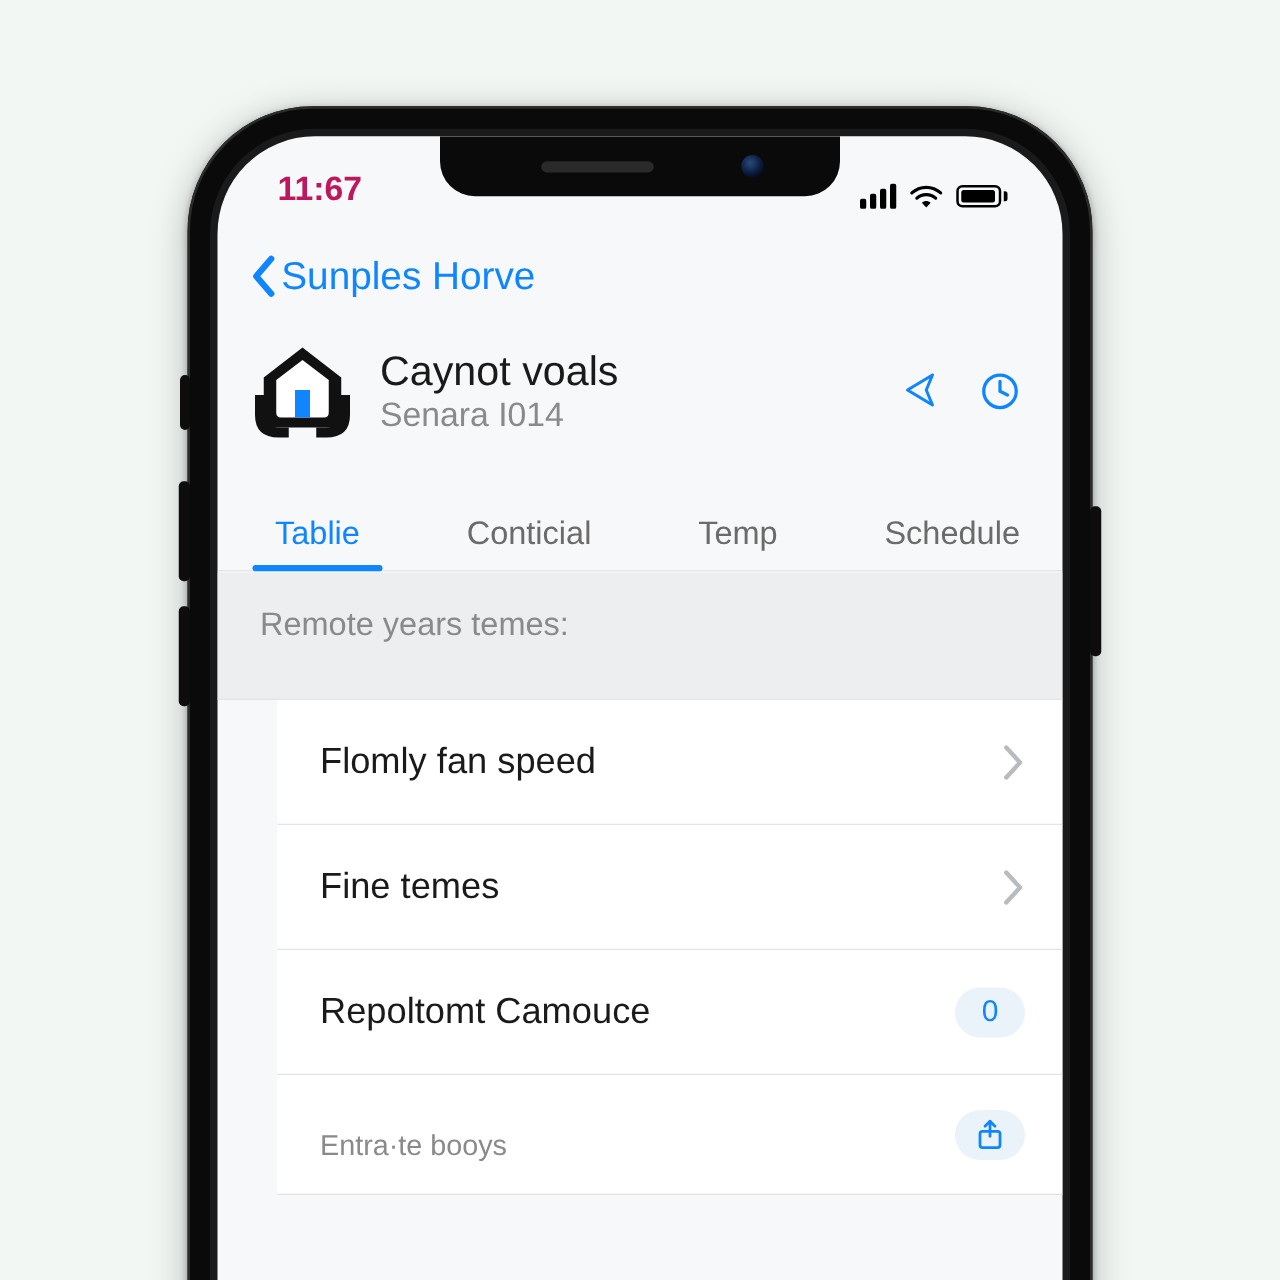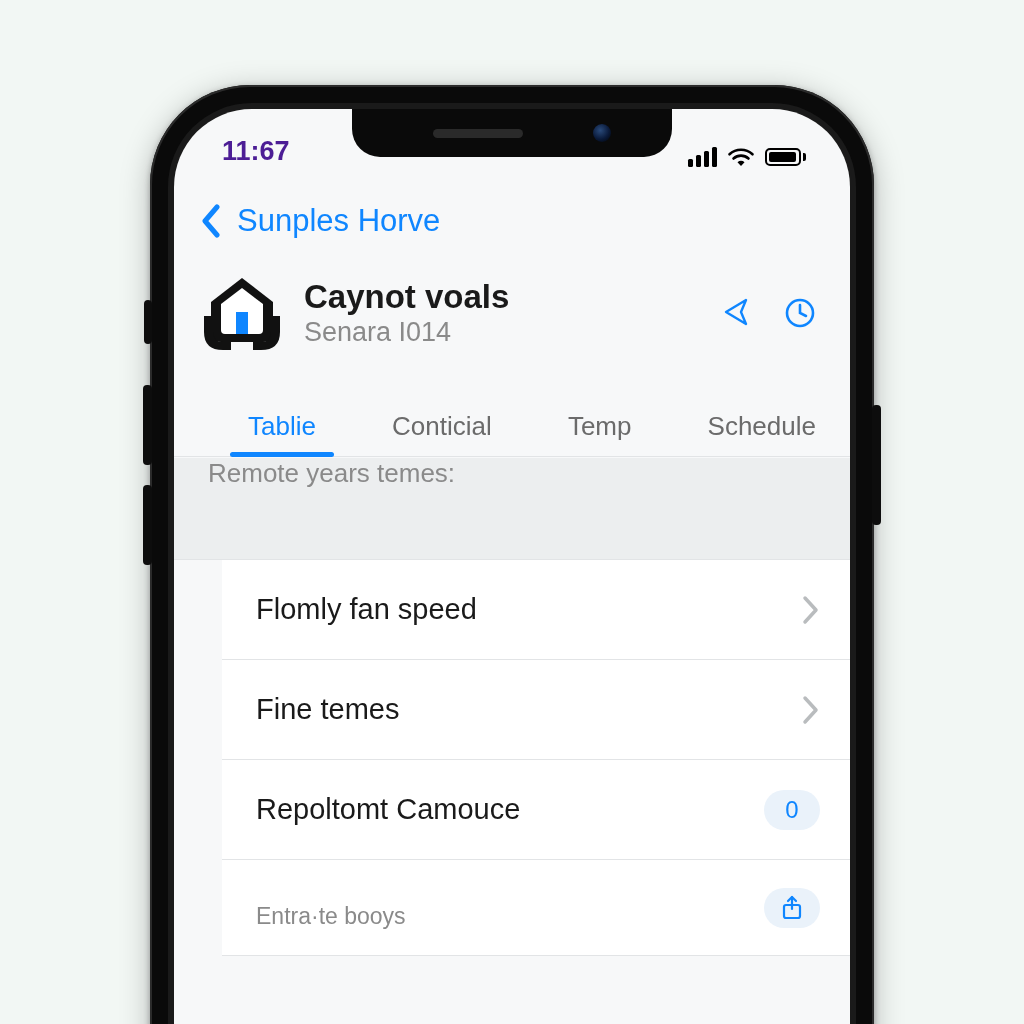--- a/index.html
+++ b/index.html
@@ -58,83 +58,83 @@
     display:flex;align-items:center;justify-content:center;gap:70px;
   }
   .notch .speaker{width:90px;height:9px;background:#2a2a2a;border-radius:5px;margin-left:30px;}
   .notch .camera{width:18px;height:18px;border-radius:50%;background:radial-gradient(circle at 40% 35%,#2a4a7a 0%,#0a1a3a 55%,#000 100%);margin-right:10px;}
 
   
   .statusbar{
     position:absolute;top:0;left:0;right:0;height:66px;
     display:flex;align-items:flex-end;justify-content:space-between;
     padding:0 40px 8px 48px;
-    font-weight:600;font-size:27px;color:#4c1d95;
+    font-weight:600;font-size:27px;color:#be185d;
   }
   .status-right{display:flex;align-items:center;gap:10px;padding-right:4px;}
   .cell-bars{display:flex;align-items:flex-end;gap:3px;}
   .cell-bars span{display:block;width:5px;background:#000;border-radius:1.5px;}
   .cell-bars span:nth-child(1){height:8px;}
   .cell-bars span:nth-child(2){height:12px;}
   .cell-bars span:nth-child(3){height:16px;}
   .cell-bars span:nth-child(4){height:20px;}
   .wifi-icon svg{display:block;}
   .battery{display:flex;align-items:center;}
   .battery .body{width:36px;height:18px;border:2px solid #000;border-radius:5px;position:relative;}
   .battery .body::after{content:"";position:absolute;left:2px;top:2px;bottom:2px;right:3px;background:#000;border-radius:2px;}
   .battery .tip{width:3px;height:8px;background:#000;border-radius:0 2px 2px 0;margin-left:2px;}
 
   
   .navback{
     position:absolute;top:94px;left:26px;
-    display:flex;align-items:center;gap:15px;
+    display:flex;align-items:center;gap:3px;
     color:var(--ios-blue);font-size:31px;font-weight:400;
   }
   .navback svg{display:block;}
 
   
   .header{
     position:absolute;top:162px;left:26px;right:26px;
     display:flex;align-items:center;
   }
   .app-icon{
     width:84px;height:84px;margin-right:20px;
     display:flex;align-items:center;justify-content:center;
   }
   .app-icon svg{display:block;}
   .header-text{flex:1;}
-  .header-title{font-size:33px;font-weight:700;color:var(--text-dark);line-height:1.15;}
+  .header-title{font-size:33px;font-weight:400;color:var(--text-dark);line-height:1.15;}
   .header-sub{font-size:27px;color:var(--text-light);margin-top:2px;}
   .header-actions{display:flex;align-items:center;gap:34px;padding-right:8px;}
   .header-actions svg{display:block;}
 
   
   .tabs{
     position:absolute;top:290px;left:0;right:0;height:58px;
     display:flex;align-items:flex-end;
     padding:0 28px 0 40px;
     border-bottom:1px solid var(--divider);
   }
   .tab{
     font-size:26px;color:var(--text-mid);
     padding:0 6px 14px 6px;position:relative;
   }
   .tab + .tab{margin-left:0;}
   .tabs{justify-content:space-between;}
-  .tab.active{color:var(--ios-blue);margin-left:28px;}
+  .tab.active{color:var(--ios-blue);}
   .tab.active::after{
     content:"";position:absolute;left:-12px;right:-12px;bottom:-1px;height:5px;
     background:var(--ios-blue);border-radius:3px;
   }
 
   
   .section-head{
     position:absolute;top:349px;left:0;right:0;height:102px;
     background:var(--section-bg);
-    display:flex;align-items:flex-start;
+    display:flex;align-items:center;
     padding:0 34px 18px 34px;
     font-size:26px;color:var(--text-light);
     border-bottom:1px solid var(--divider);
   }
 
   
   .rows{position:absolute;top:451px;left:0;right:0;padding-left:48px;}
   .row{
     height:100px;display:flex;align-items:center;
     padding:0 30px 0 34px;

